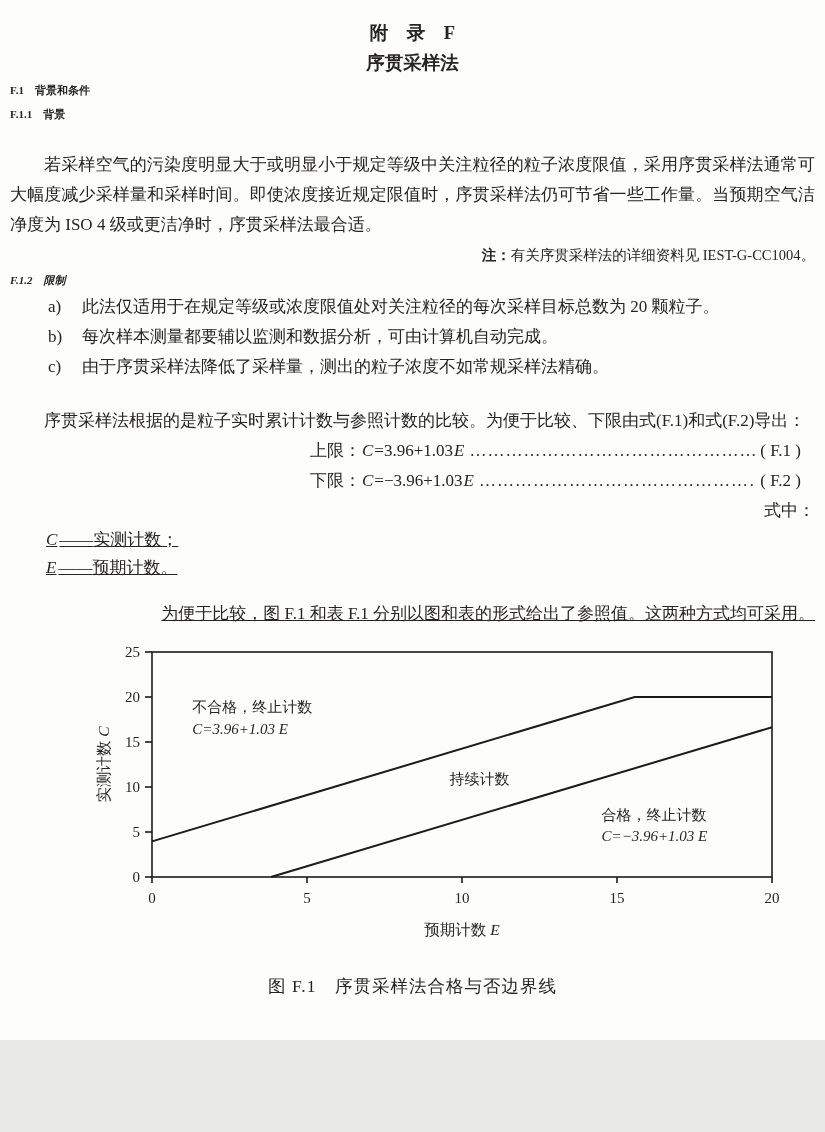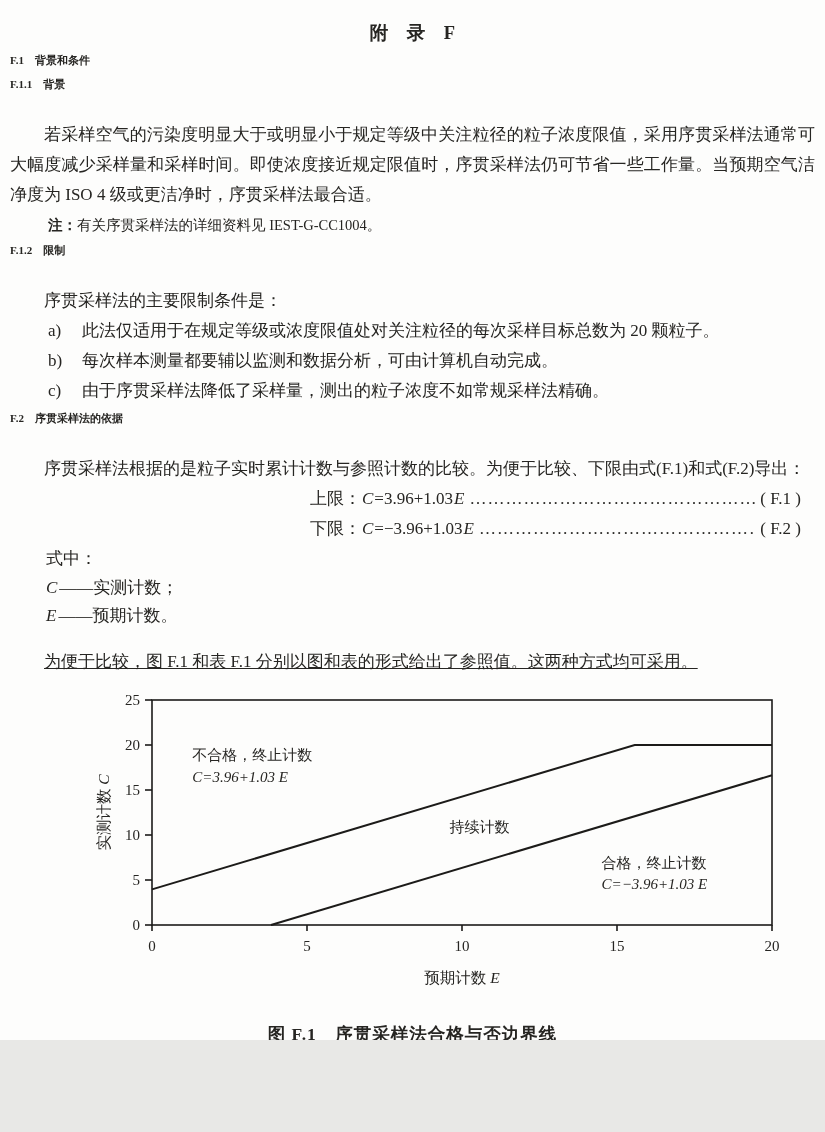--- a/index.html
+++ b/index.html
@@ -7,81 +7,80 @@
     width:825px;height:1040px;box-sizing:border-box;
     margin:0 auto;background:#fdfdfc;color:#262522;
     font-family:"Liberation Serif","DejaVu Serif",serif;
     font-size:17px;line-height:30px;
     padding:14px 10px 0 10px;overflow:hidden;position:relative;
   }
   .doc-title{text-align:center;font-weight:bold;font-size:18.5px;line-height:30px;padding-top:4px;}
   h3.sec{font-size:11px;font-weight:bold;margin:0;line-height:24px;}
   .h-f1{margin-top:38px;}
   .h-f11{margin-top:26px;}
-  .h-f12{margin-top:20px;}
+  .h-f12{margin-top:20px;font-style:italic;}
   .h-f2{margin-top:16px;}
-  p{margin:0;}
+  p{margin:0;text-align:right;}
   .para{margin-top:24px;text-indent:2em;text-align:justify;}
   .note-line{margin-top:2px;margin-left:38px;font-size:14.5px;line-height:26px;}
   .note-label{font-weight:bold;}
   .list-item{display:flex;margin-left:38px;}
   .li-label{width:34px;flex:0 0 34px;}
   .li-text{flex:1;}
   .equation{display:flex;align-items:flex-end;margin-left:300px;margin-right:14px;line-height:30px;}
   .eq-var{font-style:italic;padding:0 1px;}
   .eq-leader{flex:1;overflow:hidden;white-space:nowrap;letter-spacing:1px;margin:0 4px;color:#2c2b28;}
   .eq-num{flex:0 0 auto;}
   .where-label{margin-left:36px;margin-top:0;}
-  .definition{margin-left:36px;line-height:28px;}
+  .definition{margin-left:36px;line-height:28px;text-decoration:underline;}
   .def-symbol{font-style:italic;padding-right:2px;}
   .closing{margin-top:17px;text-indent:2em;text-decoration:underline;}
   .figure-block{margin-top:8px;}
   .chart-wrap{margin-left:82px;}
   svg text{font-family:"Liberation Serif","DejaVu Serif",serif;fill:#262522;}
   svg .tick{font-size:15px;}
   svg .axis-label{font-size:15.5px;}
   svg .ann{font-size:15px;}
   svg .italic{font-style:italic;}
-  .figure-caption{text-align:center;font-weight:bold;font-size:17.5px;margin-top:22px;letter-spacing:1px;}
+  .figure-caption{text-align:center;font-weight:normal;font-size:17.5px;margin-top:22px;letter-spacing:1px;}
 </style>
 </head>
 <body>
 
 <div class="page">
 
   <div class="doc-title">
     <div>附　录　F</div>
+    <div>序贯采样法</div>
   </div>
 
   <h3 class="sec h-f1">F.1　背景和条件</h3>
 
   <h3 class="sec h-f11">F.1.1　背景</h3>
 
   <p class="para">若采样空气的污染度明显大于或明显小于规定等级中关注粒径的粒子浓度限值，采用序贯采样法通常可大幅度减少采样量和采样时间。即使浓度接近规定限值时，序贯采样法仍可节省一些工作量。当预期空气洁净度为 ISO 4 级或更洁净时，序贯采样法最合适。</p>
 
   <p class="note-line"><span class="note-label">注：</span><span>有关序贯采样法的详细资料见 IEST-G-CC1004。</span></p>
 
   <h3 class="sec h-f12">F.1.2　限制</h3>
 
-  <p class="para">序贯采样法的主要限制条件是：</p>
 
   <div class="list-item">
     <span class="li-label">a)</span>
     <span class="li-text">此法仅适用于在规定等级或浓度限值处对关注粒径的每次采样目标总数为 20 颗粒子。</span>
   </div>
   <div class="list-item">
     <span class="li-label">b)</span>
     <span class="li-text">每次样本测量都要辅以监测和数据分析，可由计算机自动完成。</span>
   </div>
   <div class="list-item">
     <span class="li-label">c)</span>
     <span class="li-text">由于序贯采样法降低了采样量，测出的粒子浓度不如常规采样法精确。</span>
   </div>
 
-  <h3 class="sec h-f2">F.2　序贯采样法的依据</h3>
 
   <p class="para">序贯采样法根据的是粒子实时累计计数与参照计数的比较。为便于比较、下限由式(F.1)和式(F.2)导出：</p>
 
   <div class="equation">
     <span>上限：</span>
       <span class="eq-var">C</span>
       <span>=3.96+1.03</span>
       <span class="eq-var">E</span>
     <span class="eq-leader">………………………………………………………</span>
     <span class="eq-num">( F.1 )</span>

